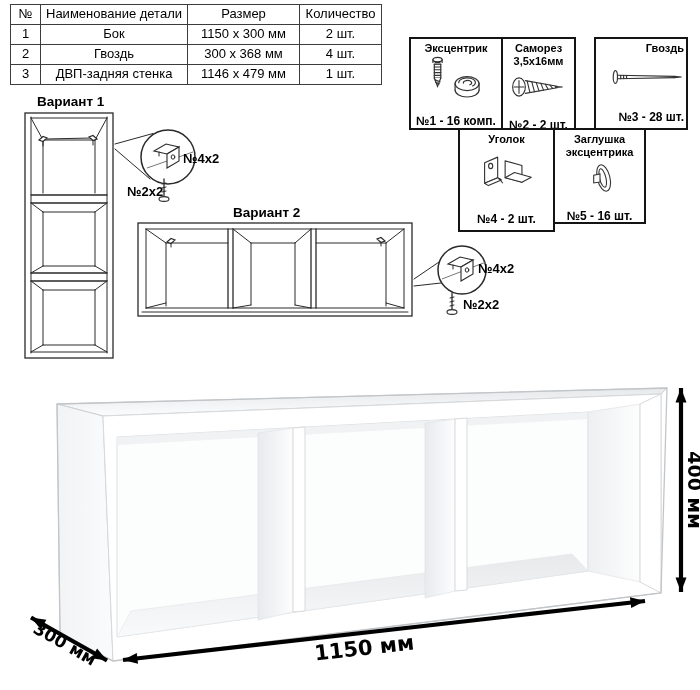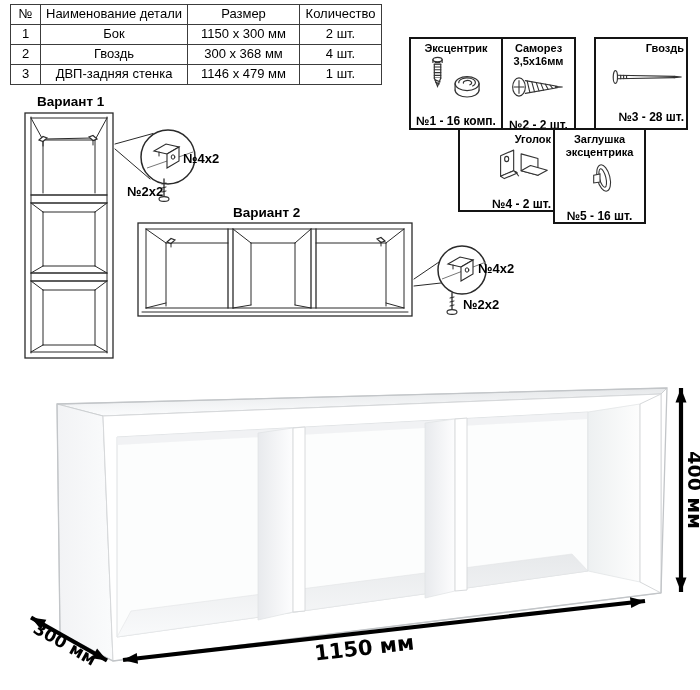--- a/index.html
+++ b/index.html
@@ -312,21 +312,21 @@
         <g stroke="#333" stroke-width="1.2" fill="#fff" stroke-linecap="round">
           <ellipse cx="5.5" cy="10" rx="2.2" ry="6.5"></ellipse>
           <path d="M7.7,8.2 L66,9.3 M7.7,11.8 L66,10.7" fill="none"></path>
           <path d="M11,8.3 L11,11.7 M14,8.4 L14,11.6 M17,8.5 L17,11.5" fill="none"></path>
           <path d="M66,9.3 L73.5,10 L66,10.7" fill="none"></path>
         </g>
       </svg>
       <div class="hw-caption">№3 - 28 шт.</div>
     </div>
 
-    <div class="hw-cell" style="left:458px; top:128px; width:97px; height:84px;align-items:flex-end;">
+    <div class="hw-cell" style="left:458px; top:128px; width:97px; height:104px;">
       <div class="hw-title">Уголок</div>
       <svg class="hw-icon" width="56" height="40" viewBox="0 0 60 42">
         <g stroke="#333" stroke-width="1.2" fill="#fff" stroke-linejoin="round">
           <polygon points="6,10 20,4 20,26 6,32"></polygon>
           <ellipse cx="12.5" cy="13.5" rx="2.2" ry="2.8" fill="none"></ellipse>
           <polygon points="6,32 20,26 24,28.5 10,34.5"></polygon>
           <polygon points="28,8 46,13 46,31 28,26"></polygon>
           <polygon points="28,26 46,31 56,25.5 38,20.5"></polygon>
           <path d="M22.5,28 L25.5,32" fill="none"></path>
           <circle cx="22" cy="27.5" r="1.1" fill="#333" stroke="none"></circle>

